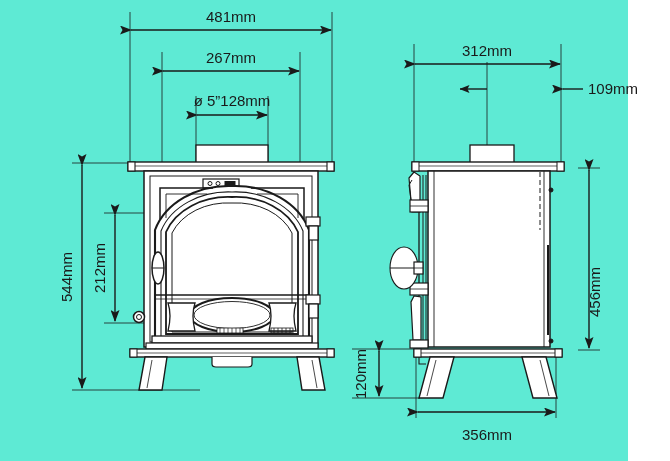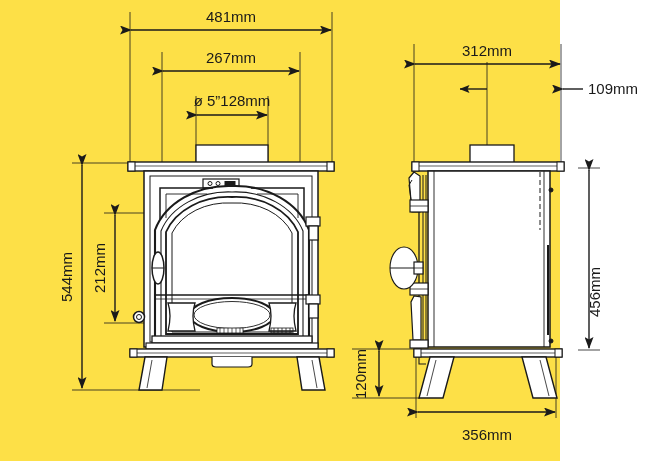--- a/index.html
+++ b/index.html
@@ -1,17 +1,17 @@
 <!DOCTYPE html>
 <html><head>
 <meta charset="utf-8">
 <style>
   html,body{margin:0;padding:0;background:#ffffff;}
   body{width:670px;height:461px;font-family:"Liberation Sans",sans-serif;overflow:hidden;}
-  #stage{position:relative;width:560px;height:461px;background:#fde047;}
+  #stage{position:relative;width:628px;height:461px;background:#5eead4;}
   svg{display:block;}
   .dimtext{font-family:"Liberation Sans",sans-serif;font-size:15px;fill:#1a1a1a;}
 </style>
 </head>
 <body>
 
 <div id="stage">
 
 <svg width="670" height="461" viewBox="0 0 670 461">
   <defs>

